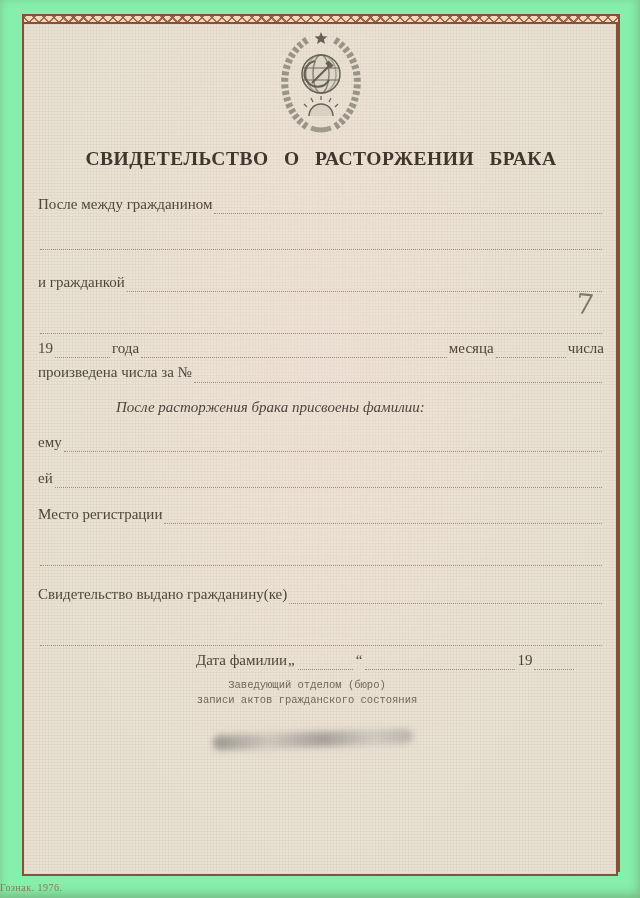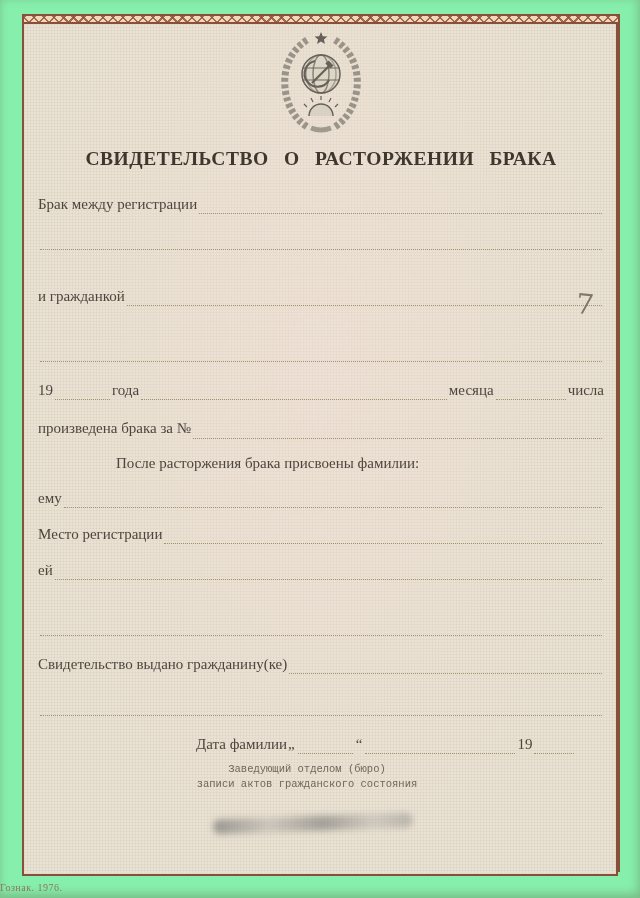--- a/index.html
+++ b/index.html
@@ -29,27 +29,27 @@
   .content{position:absolute;left:14px;right:12px;top:4px;bottom:0;}
   .emblem-wrap{display:flex;justify-content:center;margin-top:2px;}
   .title{
     margin-top:8px;text-align:center;font-weight:bold;font-size:19.5px;
     letter-spacing:.5px;word-spacing:10px;color:#3f372e;
   }
   .row{display:flex;align-items:flex-end;font-size:15px;line-height:1.35;}
   .lbl{white-space:nowrap;}
   .fill{flex:1 1 auto;border-bottom:1px dotted #a3906f;height:1.25em;margin:0 2px;min-width:8px;}
   .fill.w40{flex:0 0 40px;} .fill.w55{flex:0 0 55px;} .fill.w70{flex:0 0 70px;} .fill.w150{flex:0 1 150px;}
-  .mt24{margin-top:24px;} .mt22{margin-top:22px;} .mt20{margin-top:36px;}
-  .mt18{margin-top:18px;align-items:flex-end;} .mt16{margin-top:16px;justify-content:flex-end;} .mt14{margin-top:18px;}
+  .mt24{margin-top:24px;} .mt22{margin-top:22px;} .mt20{margin-top:22px;}
+  .mt18{margin-top:18px;align-items:flex-end;} .mt16{margin-top:16px;justify-content:flex-end;} .mt14{margin-top:4px;}
   .statement{
     margin-top:20px;font-size:15px;line-height:1.35;
     text-align:justify;text-align-last:justify;
   }
-  .heading{margin-top:16px;padding-left:78px;font-size:15px;}
+  .heading{margin-top:16px;padding-left:78px;font-size:15px;font-style:italic;}
   .date-row{margin-left:158px;}
   .quote{padding:0 1px;color:#4e463e;}
   .signature{
     margin:8px auto 0;width:330px;text-align:center;transform:translateX(-14px);
     font-size:10.5px;line-height:1.4;color:#70665a;font-family:Liberation Mono, monospace;
   }
   .smudge{
     margin:24px auto 0;width:200px;height:15px;border-radius:8px;
     transform:translateX(-8px) rotate(-2deg);
     background:linear-gradient(90deg,rgba(105,105,105,.60),rgba(145,145,145,.30) 28%,rgba(100,100,100,.50) 55%,rgba(150,150,150,.28) 80%,rgba(120,120,120,.40));
@@ -93,21 +93,21 @@
               <path d="M50,70 v-4 M42,72 l-2,-4 M58,72 l2,-4 M36,77 l-3,-3 M64,77 l3,-3" stroke-width="1.2"></path>
               <path d="M40,98 q10,4 20,0" stroke-width="5" stroke="#6e6a60" opacity=".65"></path>
             </g>
           </svg>
         </span>
       </div>
 
       <div class="title">СВИДЕТЕЛЬСТВО О РАСТОРЖЕНИИ БРАКА</div>
 
       <div class="row mt24">
-        <span class="lbl">Брак между регистрации</span>
+        <span class="lbl">После между гражданином</span>
         <span class="fill"></span>
       </div>
 
       <div class="row mt16">
         <span class="fill"></span>
       </div>
 
       <div class="row mt20">
         <span class="lbl">и гражданкой</span>
         <span class="fill"></span>
@@ -122,38 +122,38 @@
         <span class="lbl">19</span>
         <span class="fill w55"></span>
         <span class="lbl">года</span>
         <span class="fill"></span>
         <span class="lbl">месяца</span>
         <span class="fill w70"></span>
         <span class="lbl">числа</span>
       </div>
 
       <div class="row mt14">
-        <span class="lbl">произведена брака за №</span>
+        <span class="lbl">произведена числа за №</span>
         <span class="fill"></span>
       </div>
 
       <div class="heading">После расторжения брака присвоены фамилии:</div>
 
       <div class="row mt16">
         <span class="lbl">ему</span>
         <span class="fill"></span>
       </div>
 
       <div class="row mt16">
-        <span class="lbl">Место регистрации</span>
+        <span class="lbl">ей</span>
         <span class="fill"></span>
       </div>
 
       <div class="row mt16">
-        <span class="lbl">ей</span>
+        <span class="lbl">Место регистрации</span>
         <span class="fill"></span>
       </div>
 
       <div class="row mt20">
         <span class="fill"></span>
       </div>
 
       <div class="row mt18">
         <span class="lbl">Свидетельство выдано гражданину(ке)</span>
         <span class="fill"></span>

